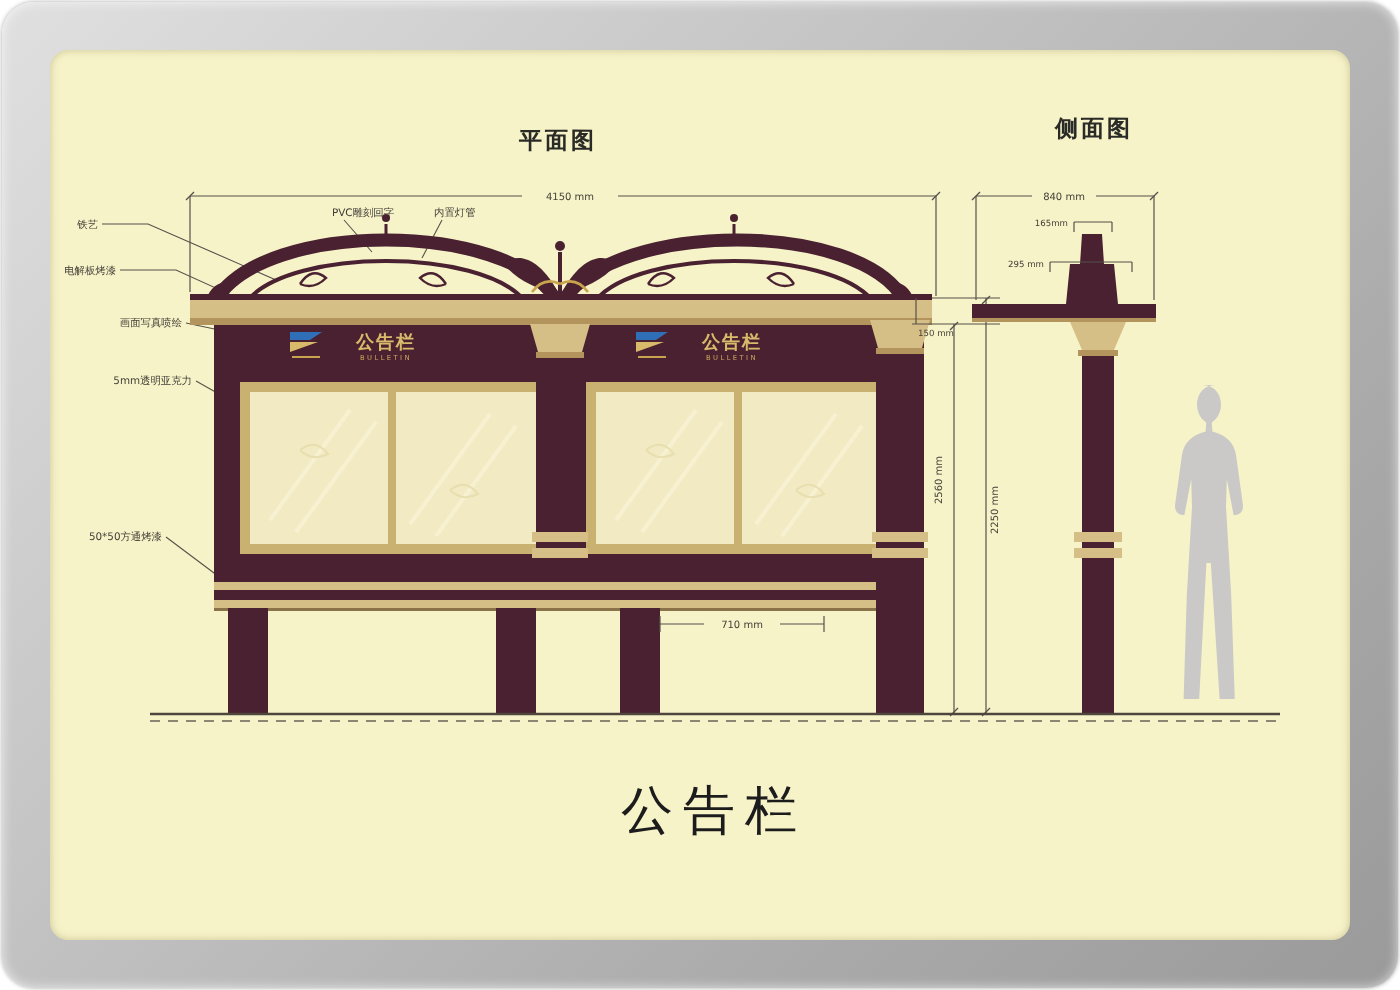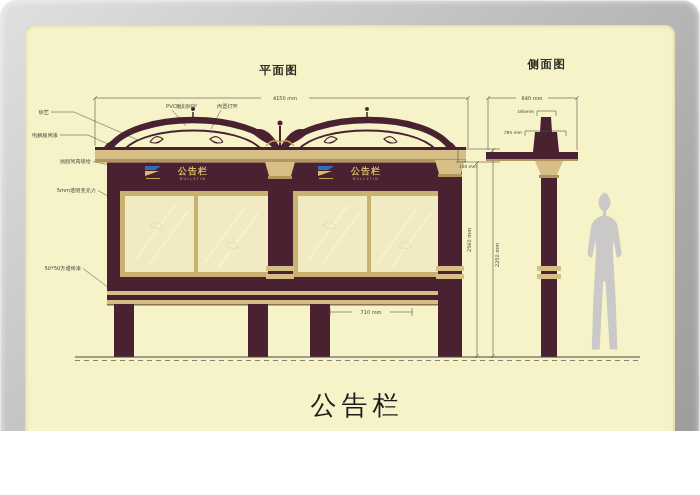--- a/index.html
+++ b/index.html
@@ -1,16 +1,16 @@
 <!DOCTYPE html>
 <html><head>
 <meta charset="utf-8">
 <style>
   html,body{margin:0;padding:0;background:#ffffff;}
-  .stage{position:relative;width:700px;height:431px;overflow:hidden;
+  .stage{position:relative;width:700px;height:495px;overflow:hidden;
          font-family:"DejaVu Sans","Liberation Sans",sans-serif;}
   .metal-frame{position:absolute;left:1px;top:1px;width:698px;height:493px;
          border-radius:16px;
          background:linear-gradient(135deg,#e0e0e0 0%,#c6c6c6 35%,#a9a9a9 75%,#9a9a9a 100%);
          box-shadow:inset 0 0 6px rgba(255,255,255,.7), 0 0 2px rgba(0,0,0,.35);}
   .cream-panel{position:absolute;left:25px;top:25px;width:650px;height:445px;
          border-radius:9px;background:#f7f3c8;
          box-shadow:inset 0 0 4px rgba(120,110,60,.35);}
   svg{position:absolute;left:0;top:0;}
   svg text{font-family:"DejaVu Sans","Liberation Sans",sans-serif;}

